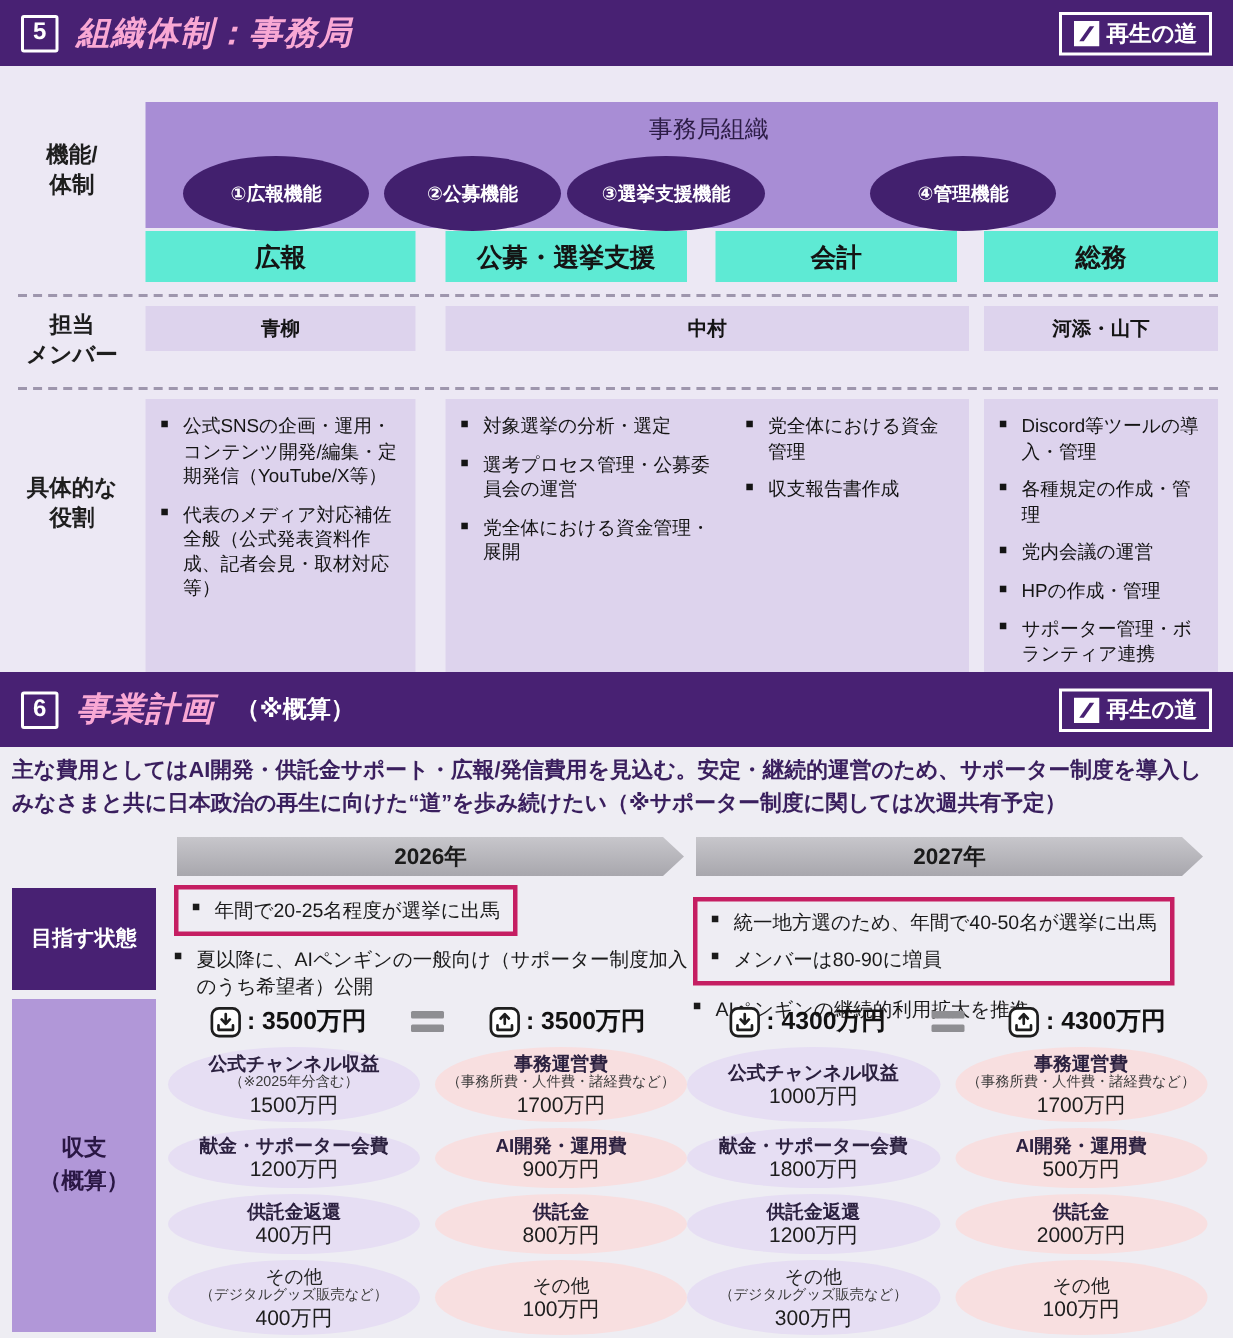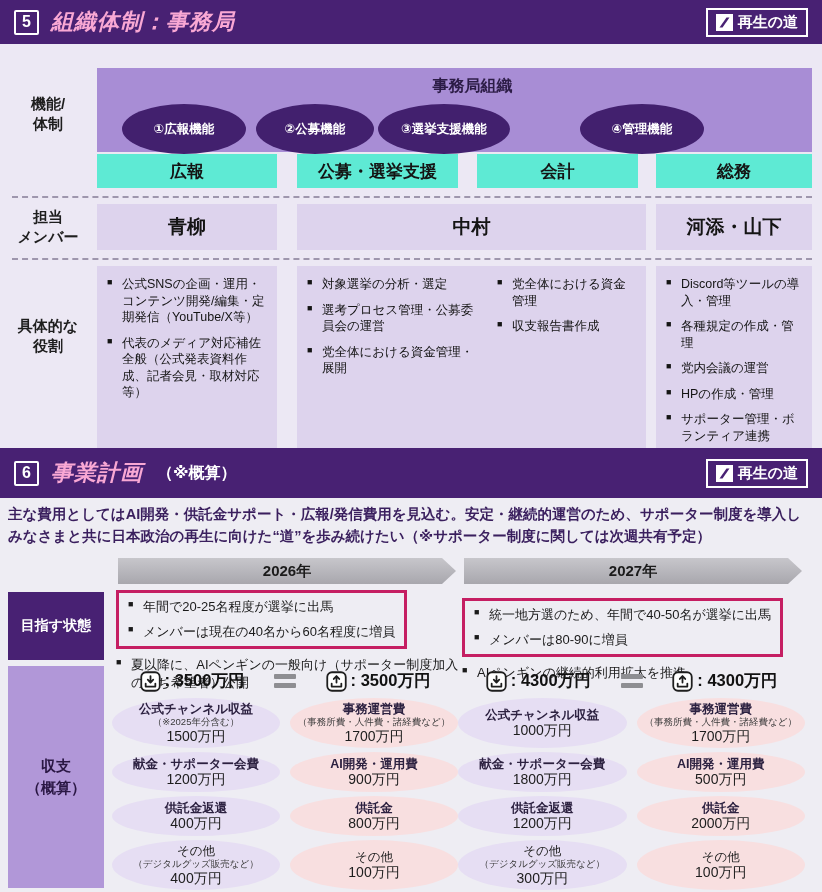--- a/index.html
+++ b/index.html
@@ -15,29 +15,29 @@
   .hdr-note{color:#fff;font-size:16px;font-weight:bold;margin-left:2px;}
   .logo{margin-left:auto;border:2px solid #fff;background:#482173;display:flex;align-items:center;
         gap:5px;padding:3px 8px;}
   .logo-text{color:#fff;font-size:15px;font-weight:bold;white-space:nowrap;}
   
   .s1{position:absolute;top:0;left:0;width:822px;height:448px;background:#ece8f4;overflow:hidden;}
   .s1 .hdr{top:0;height:44px;}
   .rowlabel{position:absolute;left:0;width:96px;text-align:center;font-weight:bold;color:#1e1e1e;
             font-size:15px;line-height:1.35;}
   .orgbar{position:absolute;left:97px;top:68px;width:715px;height:84px;background:#a88dd5;}
-  .orgbar-title{text-align:center;font-size:16px;font-weight:bold;color:#2c1c46;padding-top:8px;padding-left:36px;}
+  .orgbar-title{text-align:center;font-size:16px;font-weight:normal;color:#2c1c46;padding-top:8px;padding-left:36px;}
   .oval{position:absolute;top:104px;height:50px;border-radius:50%;background:#42206e;color:#fff;
         font-size:12.5px;font-weight:bold;display:flex;align-items:center;justify-content:center;
         white-space:nowrap;}
   .divbox{position:absolute;top:154px;height:34px;background:#5eead4;display:flex;align-items:center;
           justify-content:center;font-size:17px;font-weight:bold;color:#141414;white-space:nowrap;}
   .dash{position:absolute;left:12px;width:800px;border-top:2px dashed #9e96ad;}
-  .memcell{position:absolute;top:204px;height:46px;background:#ddd3ed;display:flex;align-items:center;
-           justify-content:center;font-size:19px;font-weight:bold;color:#141414;}
+  .memcell{position:absolute;top:204px;height:30px;background:#ddd3ed;display:flex;align-items:center;
+           justify-content:center;font-size:13px;font-weight:bold;color:#141414;}
   .rolebox{position:absolute;top:266px;height:182px;background:#ddd3ed;padding:10px 8px 8px 10px;
            font-size:12.5px;color:#141414;line-height:1.32;}
   .blt{position:relative;padding-left:15px;margin-bottom:9px;}
   .blt::before{content:"■";position:absolute;left:0;top:1px;font-size:9px;}
   .roles-mid{display:flex;gap:18px;}
   .roles-mid .c1{width:172px;flex:0 0 auto;}
   .roles-mid .c2{flex:1;}
   
   .s2{position:absolute;top:448px;left:0;width:822px;height:444px;background:#eeedf3;overflow:hidden;}
   .s2 .hdr{top:0;height:50px;}
@@ -174,21 +174,20 @@
     </div>
 
     <div class="yr-arrow" style="left:118px;width:338px;">2026年</div>
     <div class="yr-arrow" style="left:464px;width:338px;">2027年</div>
 
     <div class="sideL goals-label">目指す状態</div>
 
     <div class="goals" style="left:116px;">
       <div class="goalbox">
         <div class="blt">年間で20-25名程度が選挙に出馬</div>
-        <div class="blt">メンバーは現在の40名から60名程度に増員</div>
       </div>
       <div class="blt after">夏以降に、AIペンギンの一般向け（サポーター制度加入のうち希望者）公開</div>
     </div>
     <div class="goals" style="left:462px;top:150px;">
       <div class="goalbox">
         <div class="blt">統一地方選のため、年間で40-50名が選挙に出馬</div>
         <div class="blt">メンバーは80-90に増員</div>
       </div>
       <div class="blt after">AIペンギンの継続的利用拡大を推進</div>
     </div>

